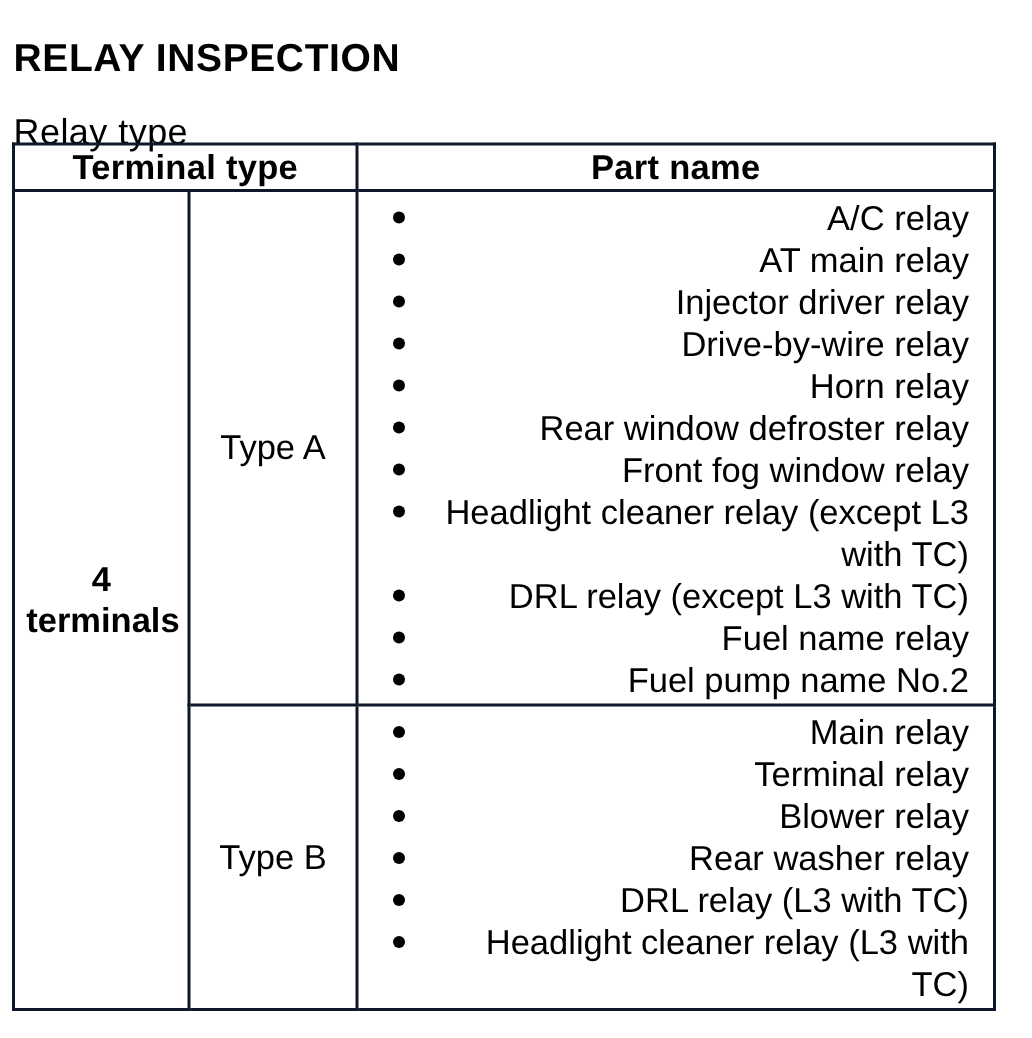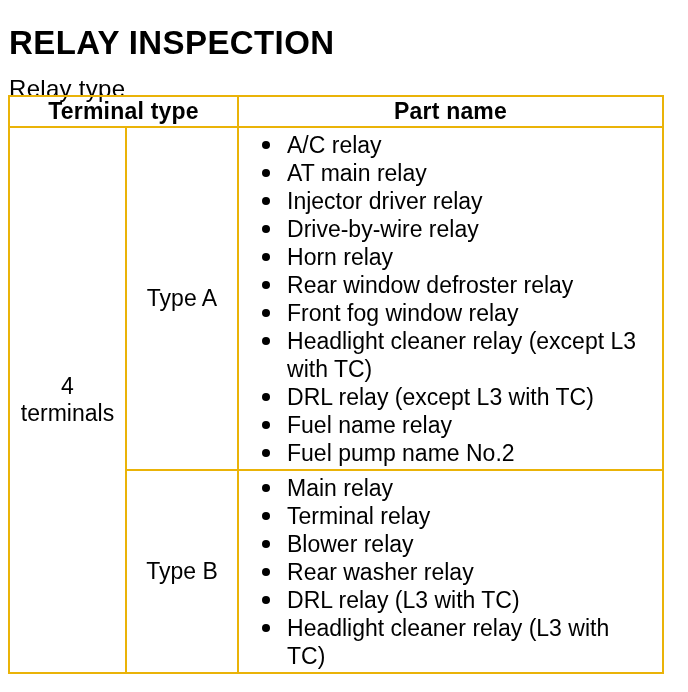--- a/index.html
+++ b/index.html
@@ -17,21 +17,21 @@
     position: relative;
     width: 688px;
     height: 692px;
     background: #ffffff;
     overflow: hidden;
   }
   .page-title {
     position: absolute;
     left: 9px;
     top: 6px;
-    font-size: 33px;
+    font-size: 26px;
     line-height: 30px;
     font-weight: 700;
     letter-spacing: 0.4px;
   }
   .section-title {
     position: absolute;
     left: 9px;
     top: 55px;
     font-size: 24px;
     line-height: 28px;
@@ -42,54 +42,56 @@
     position: absolute;
     left: 8px;
     top: 95px;
     width: 656px;
     border-collapse: collapse;
     table-layout: fixed;
     border: 2px solid #000;
   }
   .relay-table th,
   .relay-table td {
-    border: 2px solid #eab308;
+    border: 2px solid #0f172a;
     padding: 0;
   }
   .relay-table th {
     font-size: 23px;
     font-weight: 700;
     height: 31px;
     text-align: center;
     vertical-align: middle;
     letter-spacing: 0.2px;
   }
   td.terminal-cell {
     text-align: center;
     vertical-align: middle;
     font-size: 23px;
     line-height: 27px;
+    font-weight: bold;
   }
   td.terminal-cell .terminal-text {
     max-width: 100px;
     margin: 0 auto;
   }
   td.type-cell {
     text-align: center;
     vertical-align: middle;
     font-size: 23px;
   }
   td.parts-cell {
     vertical-align: top;
     padding: 3px 0 2px 0;
   }
   ul.parts-list {
     list-style: none;
     margin: 0;
     padding: 0;
+    text-align: right;
   }
   li.part-item {
     position: relative;
     padding-left: 48px;
     padding-right: 16px;
     font-size: 23px;
     line-height: 28px;
   }
   .bullet {
     position: absolute;

